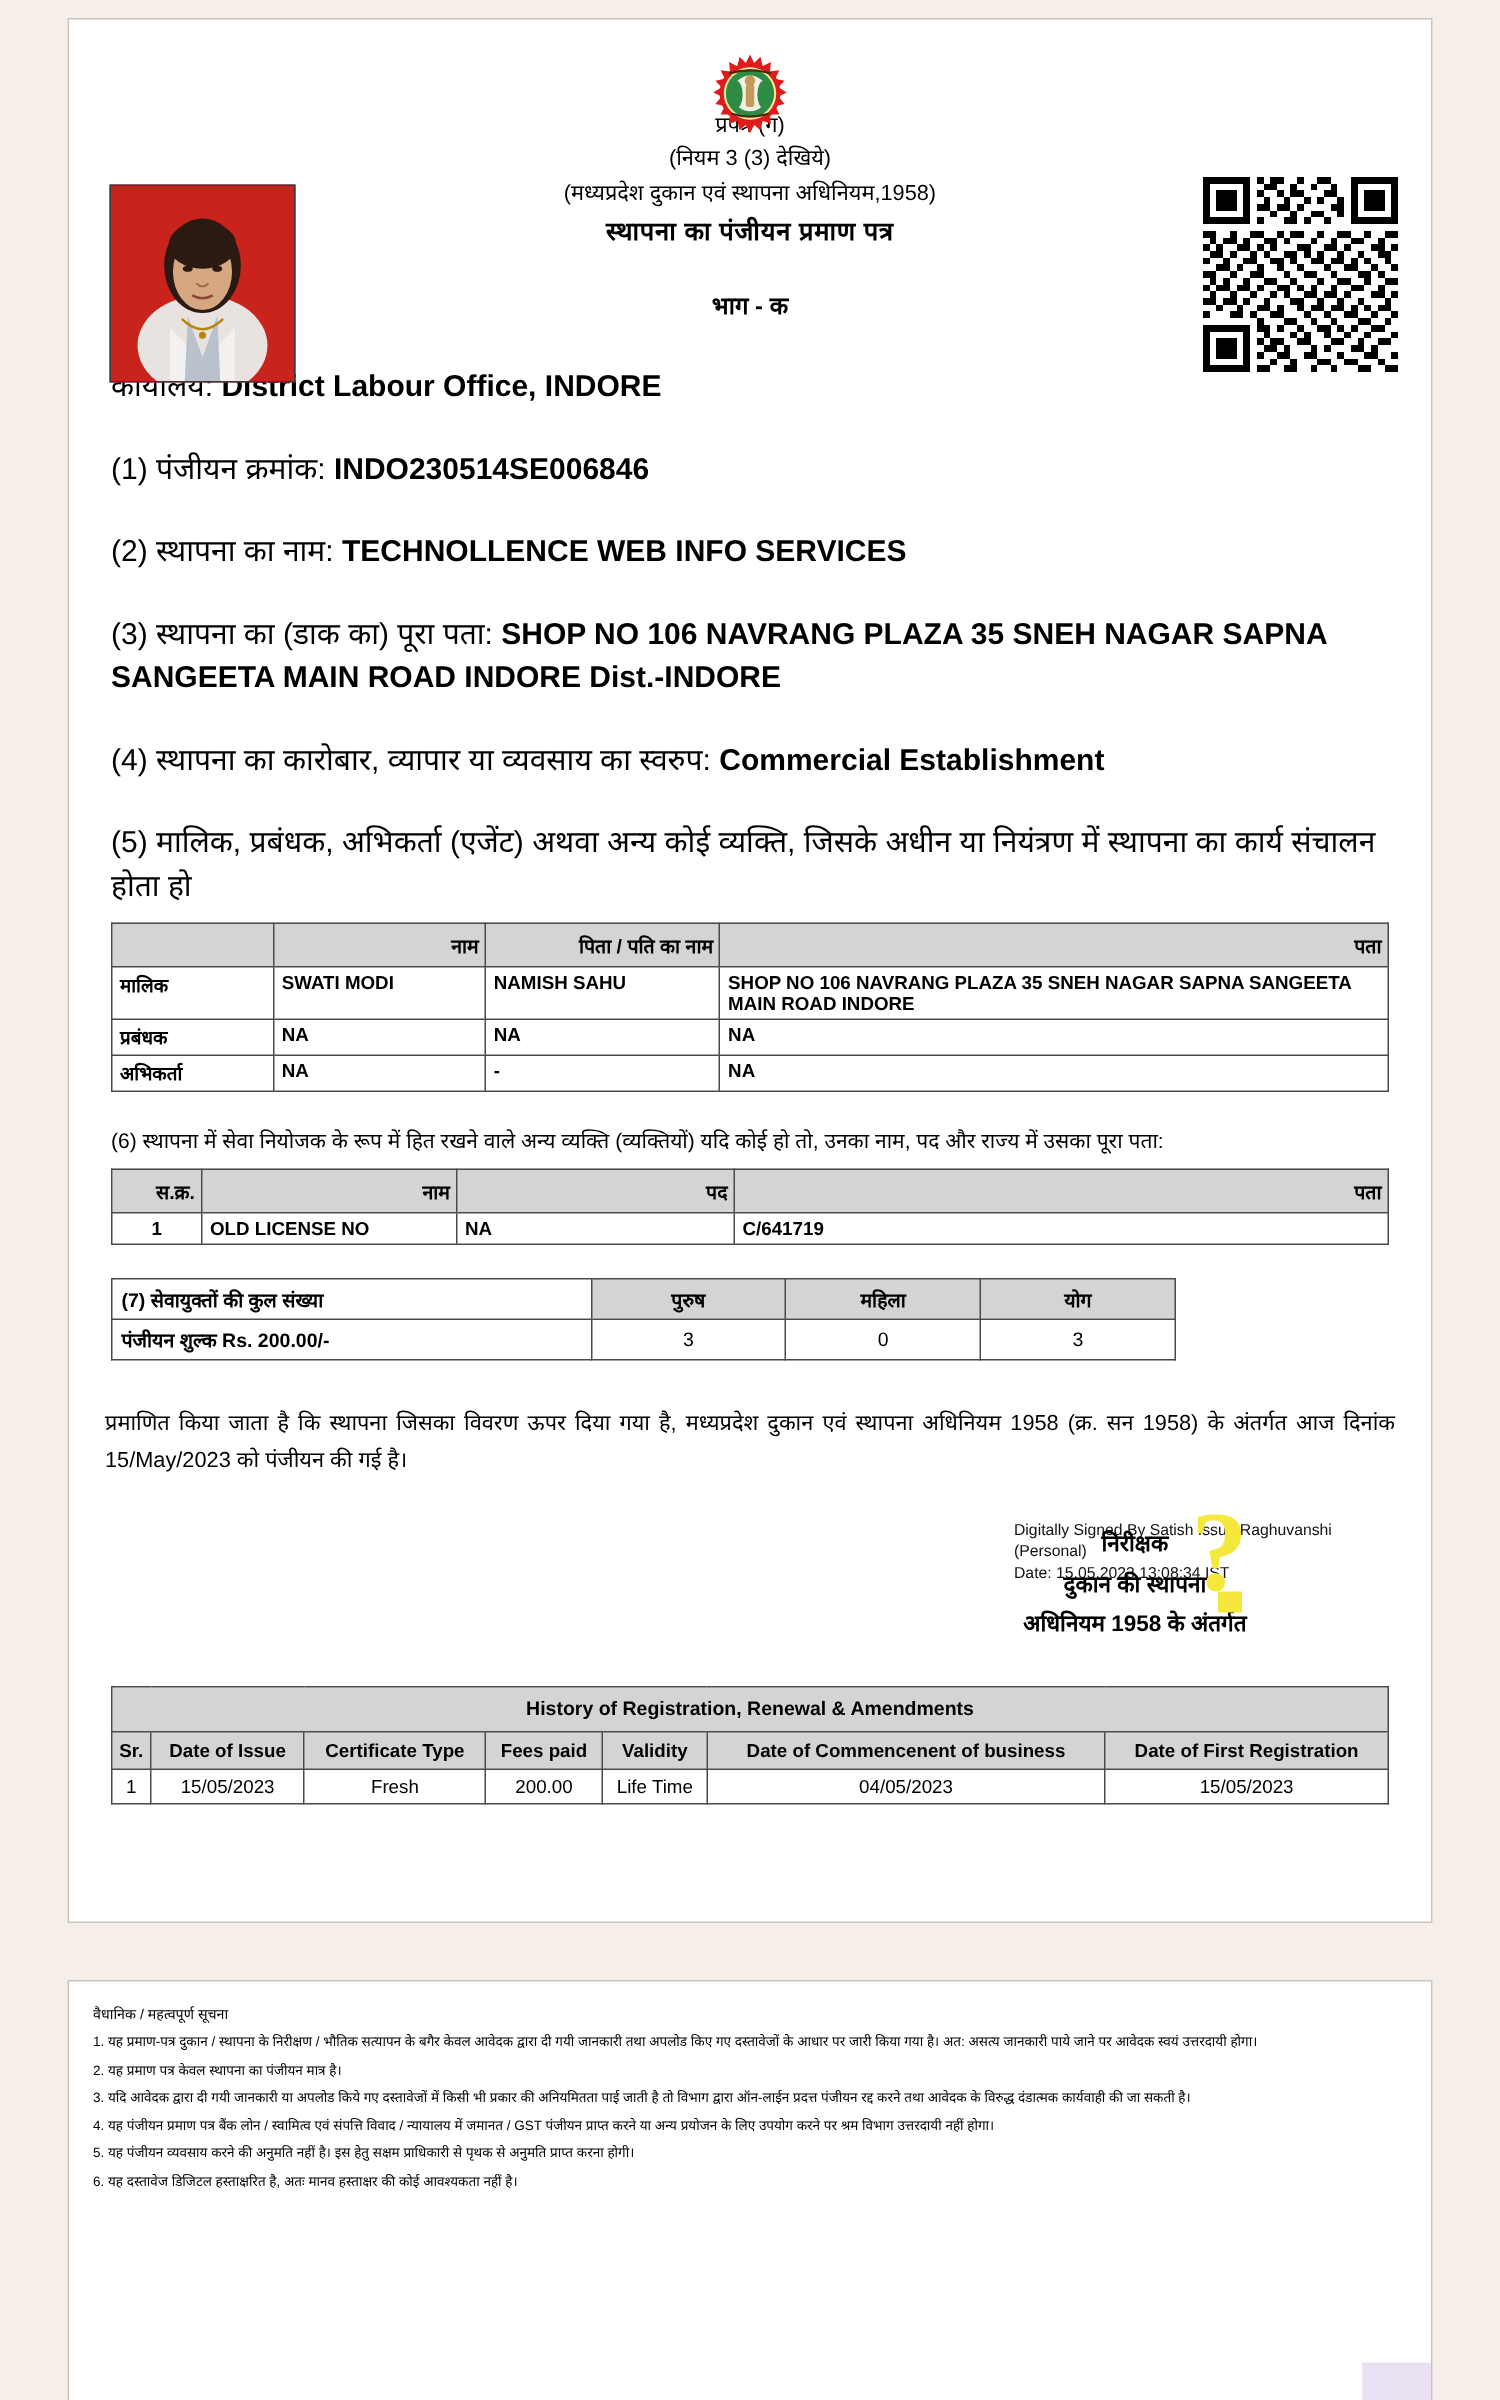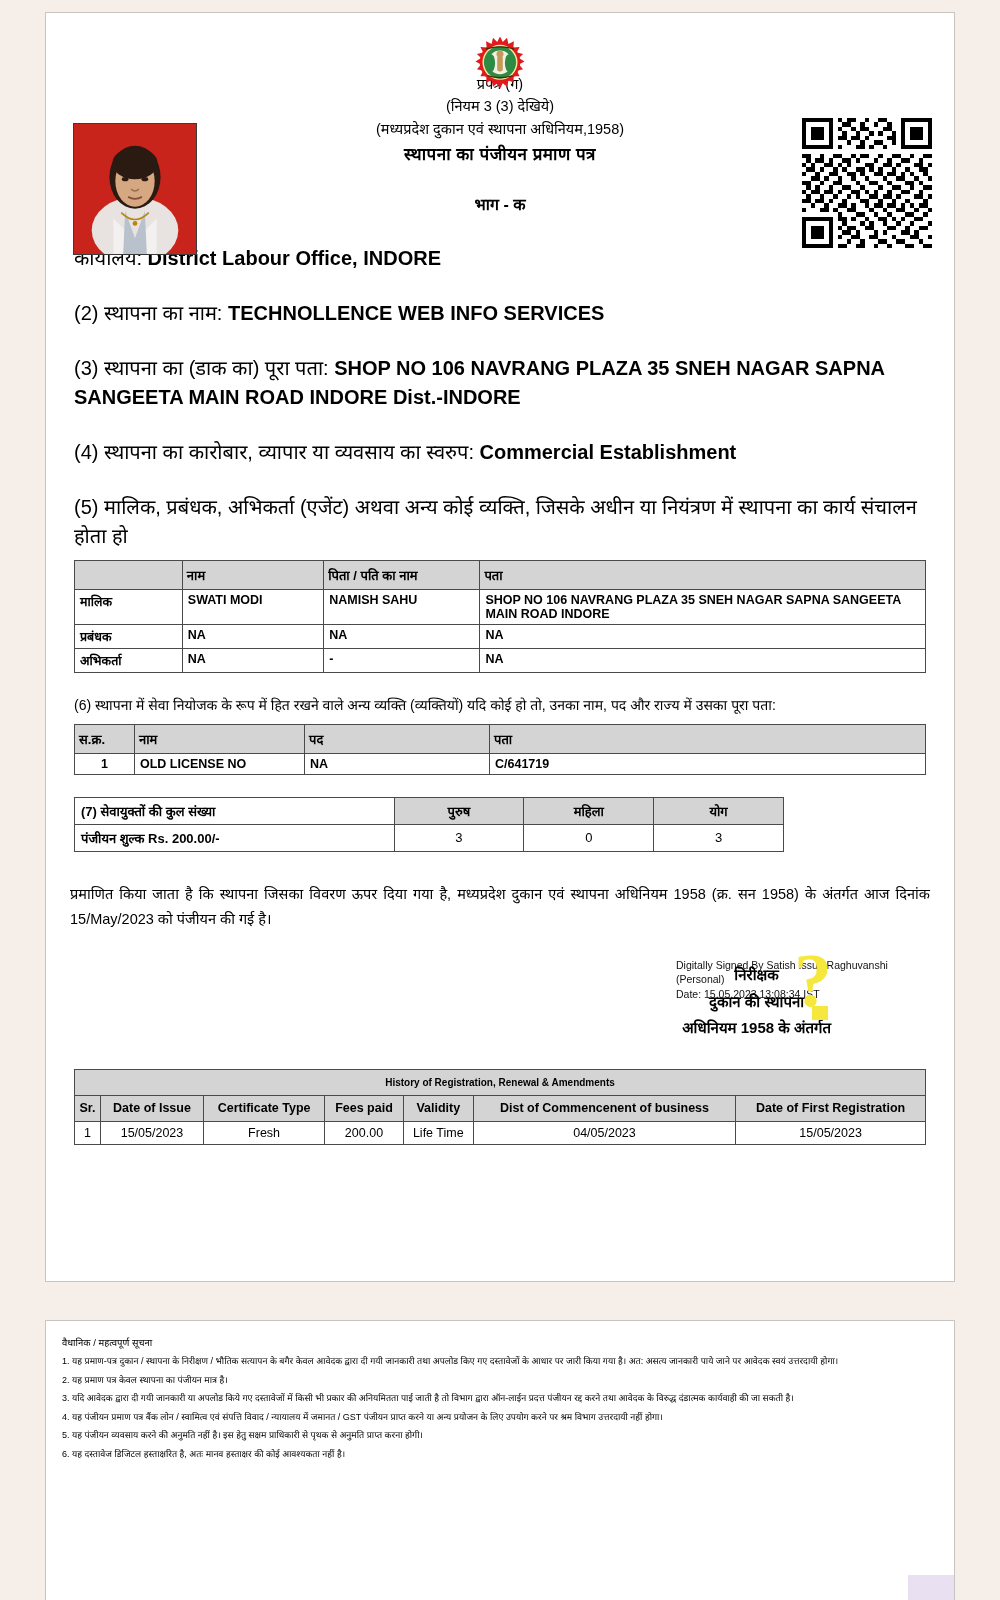--- a/index.html
+++ b/index.html
@@ -53,21 +53,21 @@
 
   
   table { border-collapse:collapse; width:100%; font-size:12.5px; }
   .tbl { margin:0 10px; width:calc(100% - 20px); }
   .tbl td, .tbl th {
     border:1px solid #4a4a4a;
     padding:3px 5px;
     vertical-align:top;
     font-weight:bold;
   }
-  .tbl th { background:#d4d4d4; text-align:left; font-weight:bold; font-size:13px; padding:5px 4px; }
+  .tbl th { background:#d4d4d4; text-align:right; font-weight:bold; font-size:13px; padding:5px 4px; }
   .tbl .rowhdr { width:110px; }
   .t-owner td { height:21px; }
   .t-owner .addr { width:460px; }
   .t-owner .c-name { width:145px; }
   .t-owner .c-father { width:160px; }
 
   .t-other th.c-sr { width:60px; }
   .t-other th.c-nm { width:170px; }
   .t-other th.c-pd { width:185px; }
   .t-other td.c-sr { text-align:center; }
@@ -91,21 +91,21 @@
     position:absolute; left:730px; top:-6px;
     font-size:76px; font-weight:bold; color:#f5e73c;
     font-family:"Liberation Serif", serif; line-height:1;
   }
   .qbox { position:absolute; left:748px; top:58px; width:16px; height:14px; background:#f5e73c; }
 
   
   .t-hist { margin:16px 10px 0 10px; width:calc(100% - 20px); }
   .t-hist td, .t-hist th { border:1px solid #4a4a4a; font-size:12.5px; padding:4px 3px; text-align:center; }
   .t-hist th { background:#d4d4d4; font-weight:bold; line-height:1.3; }
-  .t-hist .title { font-size:10px; font-weight:bold; padding:6px; }
+  .t-hist .title { font-size:13px; font-weight:bold; padding:6px; }
   .t-hist .c-sr { width:26px; }
   .t-hist td { font-weight:normal; }
 
   
   .footpage {
     position:absolute; left:45px; top:1320px;
     width:910px; height:290px;
     background:#fff; border:1px solid #c9c4bf;
   }
   .notice { padding:14px 16px 0 16px; }
@@ -385,20 +385,24 @@
     <div class="t4">स्थापना का पंजीयन प्रमाण पत्र</div>
     <div class="t5">भाग - क</div>
   </div>
 
   <div class="fields">
     <div class="fline">
       <span class="lbl">कार्यालय:</span>
       <span class="val">District Labour Office, INDORE</span>
     </div>
     <div class="fline">
+      <span class="lbl">(1) पंजीयन क्रमांक:</span>
+      <span class="val">INDO230514SE006846</span>
+    </div>
+    <div class="fline">
       <span class="lbl">(2) स्थापना का नाम:</span>
       <span class="val">TECHNOLLENCE WEB INFO SERVICES</span>
     </div>
     <div class="fline">
       <span class="lbl">(3) स्थापना का (डाक का) पूरा पता:</span>
       <span class="val">SHOP NO 106 NAVRANG PLAZA 35 SNEH NAGAR SAPNA SANGEETA MAIN ROAD INDORE Dist.-INDORE</span>
     </div>
     <div class="fline">
       <span class="lbl">(4) स्थापना का कारोबार, व्यापार या व्यवसाय का स्वरुप:</span>
       <span class="val">Commercial Establishment</span>
@@ -492,21 +496,21 @@
     <tbody>
           <tr>
       <th class="title" colspan="7">History of Registration, Renewal &amp; Amendments</th>
     </tr>
     <tr>
       <th class="c-sr">Sr.</th>
       <th>Date of  Issue</th>
       <th>Certificate Type</th>
       <th>Fees paid</th>
       <th>Validity</th>
-      <th>Dist of Commencenent of business</th>
+      <th>Date of Commencenent of business</th>
       <th>Date of First Registration</th>
     </tr>
     <tr>
       <td>1</td>
       <td>15/05/2023</td>
       <td>Fresh</td>
       <td>200.00</td>
       <td>Life Time</td>
       <td>04/05/2023</td>
       <td>15/05/2023</td>

